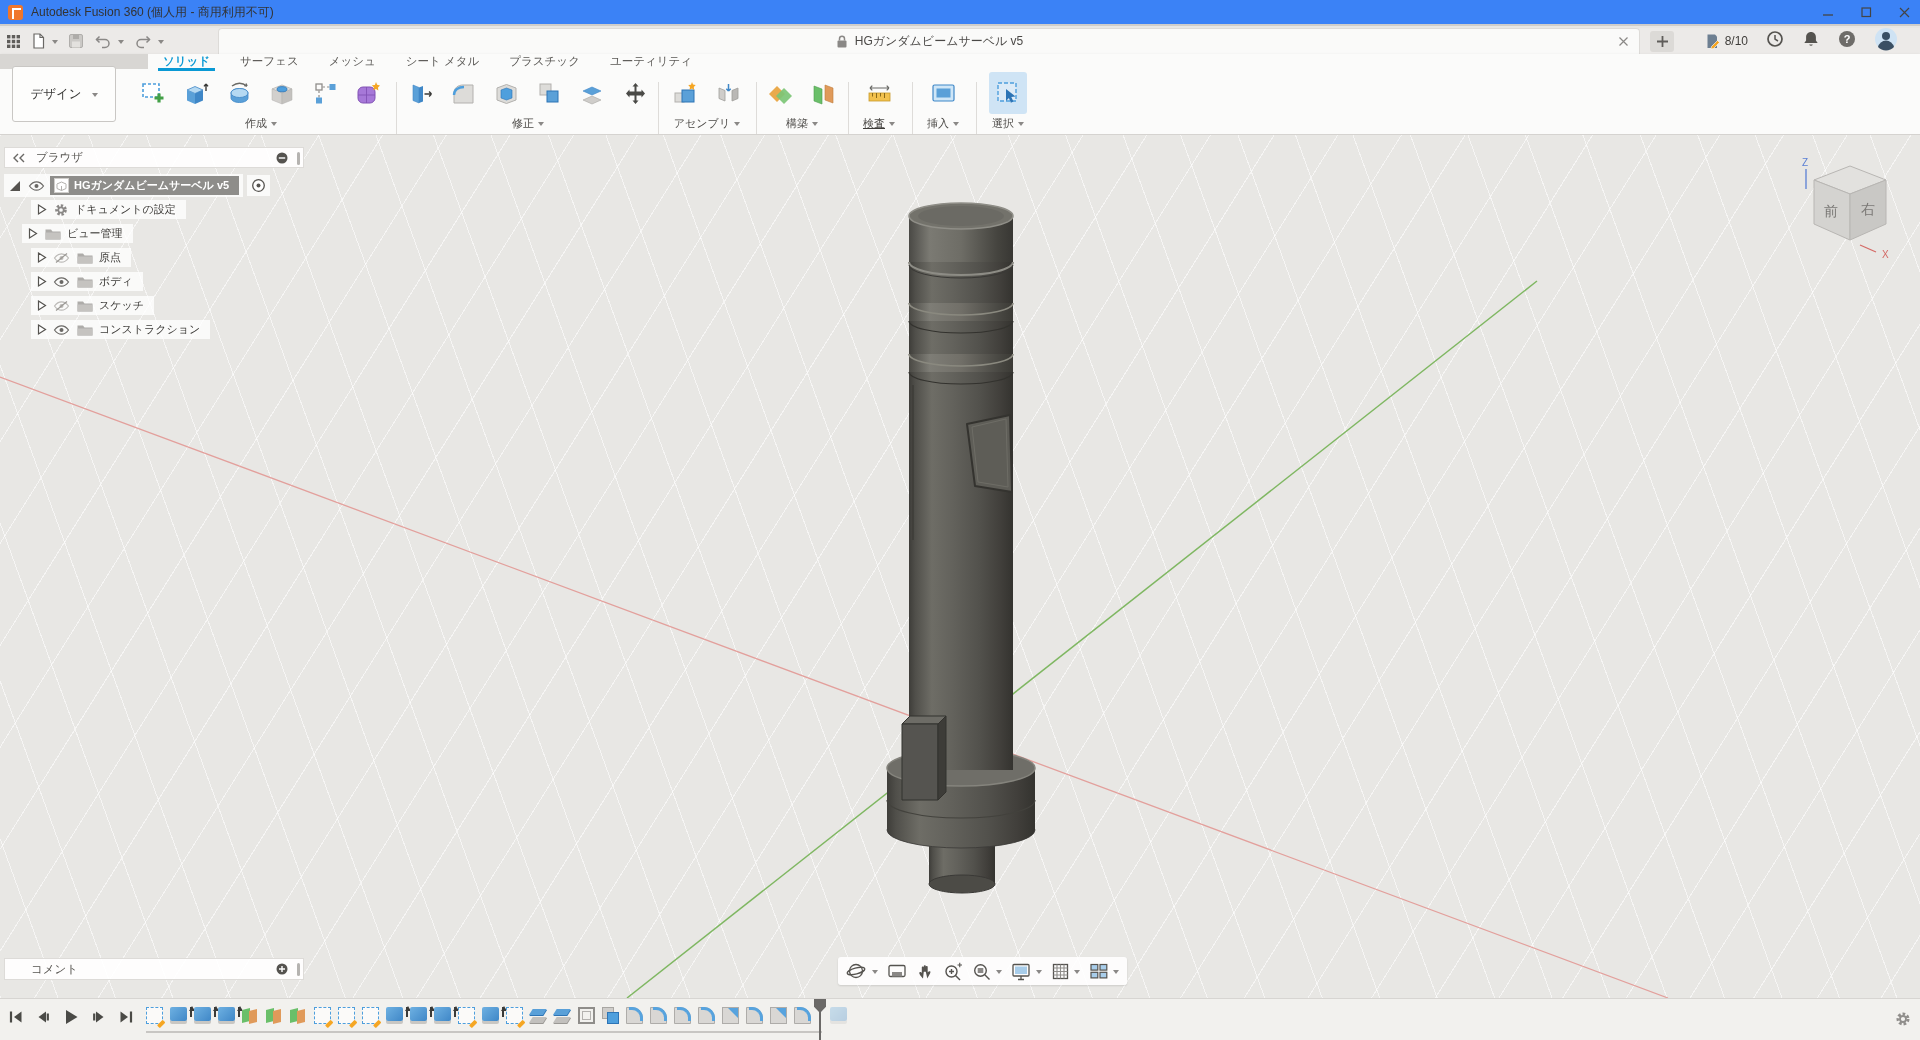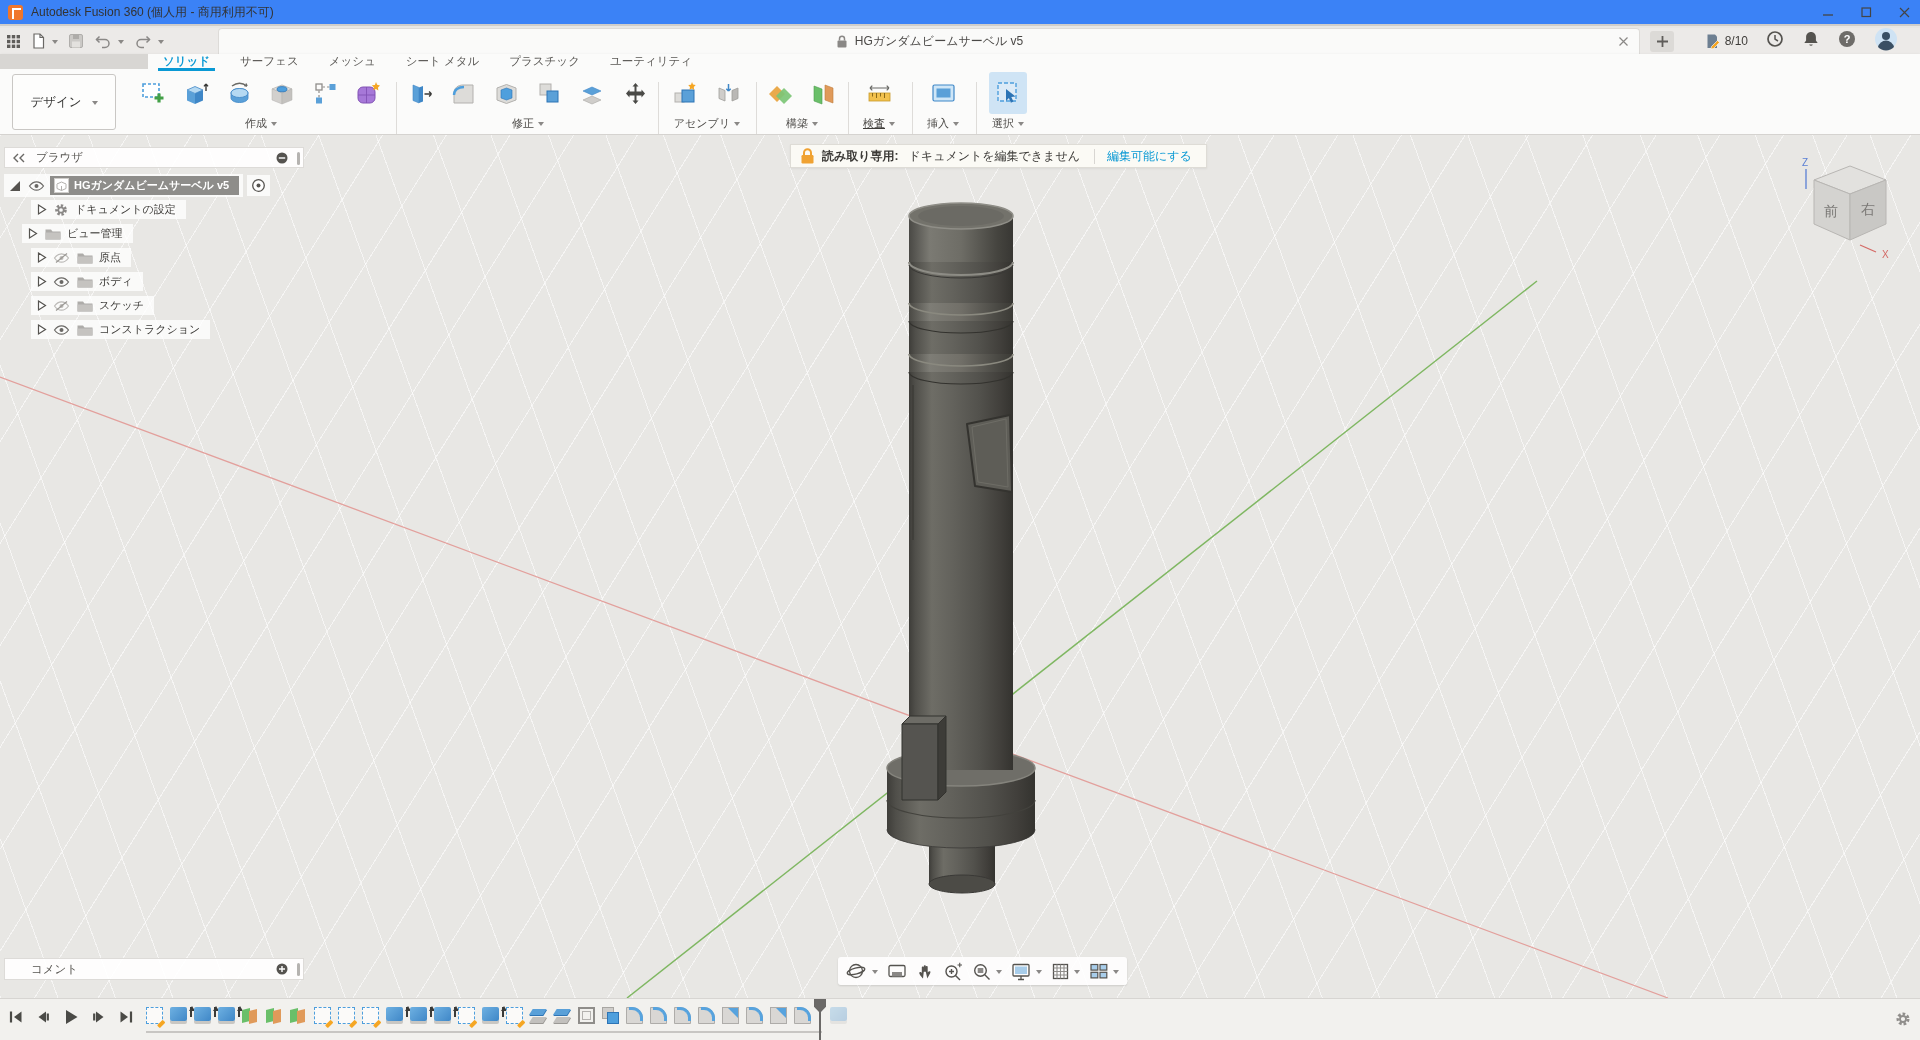--- a/index.html
+++ b/index.html
@@ -26,21 +26,21 @@
   .right-cluster { position:absolute; right:0; top:0; height:26px; display:flex; align-items:center; gap:18px; padding-right:22px; }
   .quota { display:flex; align-items:center; gap:4px; font-size:12px; color:#3f3d3a; }
 
   
   .ribbon { position:absolute; left:0; top:54px; width:1920px; height:81px; background:#fbfbfa; border-bottom:1px solid #d5d3d0; box-shadow:0 1px 3px rgba(0,0,0,.10); }
   .ribbon::before { content:""; position:absolute; left:0; top:0; width:148px; height:15px; background:#d8d6d3; }
   .ribbon-tabs { position:absolute; left:148px; top:0; height:15px; display:flex; }
   .rtab { position:relative; padding:0 15px; font-size:11.5px; line-height:15px; color:#5a5855; cursor:pointer; white-space:nowrap; }
   .rtab.active { color:#0a99d4; font-weight:bold; }
   .rtab.active::after { content:""; position:absolute; left:10px; right:10px; bottom:-2px; height:3px; background:#0a99d4; }
-  .workspace-btn { position:absolute; left:12px; top:12px; width:104px; height:56px; background:#fdfdfc; border:1px solid #c9c7c4; border-radius:3px; display:flex; align-items:center; justify-content:center; gap:6px; font-size:12.5px; color:#3a3a38; cursor:pointer;margin-top:8px; }
+  .workspace-btn { position:absolute; left:12px; top:12px; width:104px; height:56px; background:#fdfdfc; border:1px solid #c9c7c4; border-radius:3px; display:flex; align-items:center; justify-content:center; gap:6px; font-size:12.5px; color:#3a3a38; cursor:pointer; }
   .tool-group { position:absolute; top:17px; display:flex; flex-direction:column; align-items:center; }
   .tg-icons { display:flex; gap:5px; align-items:center; height:44px; }
   .tool { width:38px; height:42px; display:flex; align-items:center; justify-content:center; border-radius:3px; cursor:pointer; }
   .tg-label { margin-top:1px; font-size:11px; color:#4c4a47; display:flex; align-items:center; cursor:pointer; }
   .rsep { position:absolute; top:28px; width:1px; height:52px; background:#dedcd9; }
   .caret { display:inline-block; width:0; height:0; border:3.5px solid transparent; border-top:4.5px solid #8a8886; margin-left:4px; position:relative; top:2px; }
 
   
   .canvas { position:absolute; left:0; top:135px; width:1920px; height:863px;
     background-color:#e8e7e4;
@@ -516,30 +516,20 @@
       <line x1="8" y1="16" x2="8" y2="36" stroke="#5a7fd4" stroke-width="1.3"></line>
       <polygon points="16,27 52,13 88,27 52,41" fill="#e2e1de" stroke="#b8b6b3" stroke-width="1"></polygon>
       <polygon points="16,27 52,41 52,87 16,71" fill="#d4d3d0" stroke="#b8b6b3" stroke-width="1"></polygon>
       <polygon points="88,27 52,41 52,87 88,71" fill="#c9c8c5" stroke="#b8b6b3" stroke-width="1"></polygon>
       <text x="33" y="63" font-size="14" fill="#7a7875" text-anchor="middle">前</text>
       <text x="70" y="61" font-size="14" fill="#7a7875" text-anchor="middle">右</text>
       <line x1="62" y1="92" x2="78" y2="99" stroke="#d46a66" stroke-width="1.3"></line>
       <text x="84" y="105" font-size="10" fill="#d46a66">X</text>
     </svg>
 
-    <div class="warnbar">
-      <svg width="17" height="18" style="margin-left:6px;">
-          <rect x="2.5" y="8" width="12" height="8.5" rx="1.2" fill="#f0a232"></rect>
-          <path d="M5 8V5.8a3.5 3.5 0 0 1 7 0V8" stroke="#f0a232" stroke-width="2" fill="none"></path>
-        </svg>
-      <span class="wtitle">読み取り専用:</span>
-      <span class="wmsg">ドキュメントを編集できません</span>
-      <span class="wdiv"></span>
-      <span class="wlink">編集可能にする</span>
-    </div>
 
     <div class="browser">
       <div class="panel-head">
         <svg width="14" height="10" style="margin-left:7px;">
             <path d="M6 1L2 5l4 4M12 1L8 5l4 4" stroke="#6a6865" stroke-width="1.4" fill="none"></path>
           </svg>
         <span class="ph-label">ブラウザ</span>
         <span class="ph-right">
             <svg width="14" height="14">
               <circle cx="7" cy="7" r="5.5" fill="#55534f"></circle>

